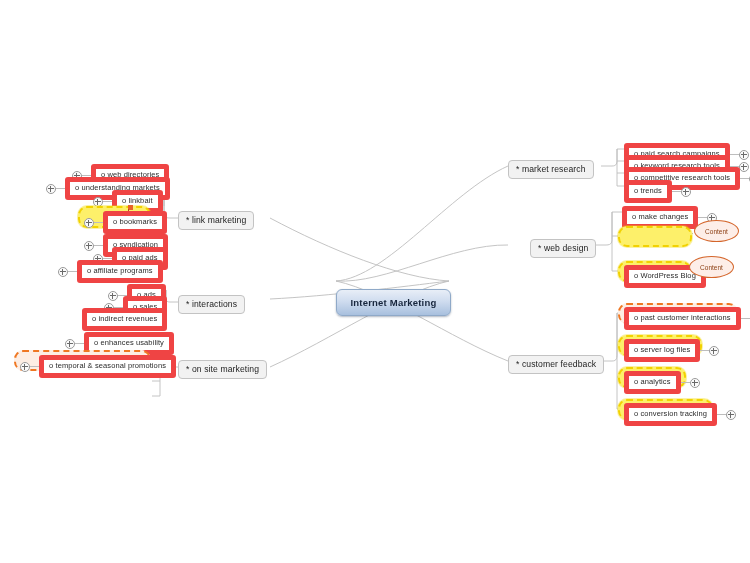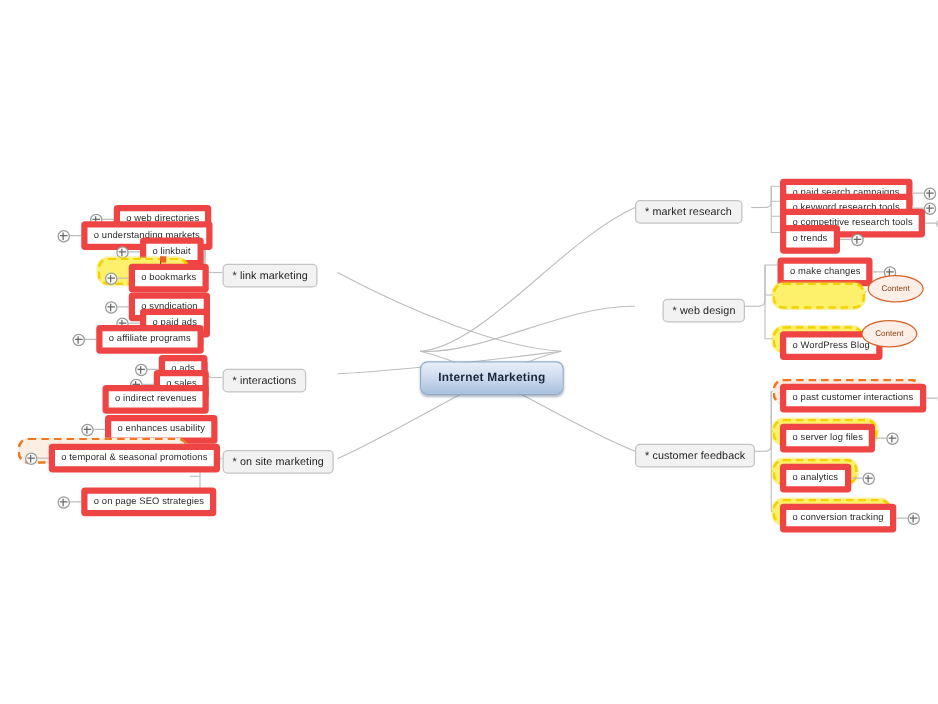--- a/index.html
+++ b/index.html
@@ -252,25 +252,20 @@
   </div>
 
   <div class="hl hl-orange" style="left:14px;top:350px;width:137px;height:21px;"></div>
   <div class="node" style="left:20px;top:355px;">
     <span class="plus"></span>
       <span class="stub"></span>
     <span class="nbox">o temporal &amp; seasonal promotions</span>
   </div>
 
 
-  <div class="node" style="left:46px;top:390px;">
-    <span class="plus"></span>
-      <span class="stub"></span>
-    <span class="nbox">o on page SEO strategies</span>
-  </div>
 
   <div class="node branch" style="left:508px;top:160px;">
     <span class="nbox">* market research</span>
   </div>
 
   <div class="node" style="left:624px;top:143px;">
     <span class="nbox">o paid search campaigns</span>
       <span class="stub"></span>
       <span class="plus"></span>
   </div>

